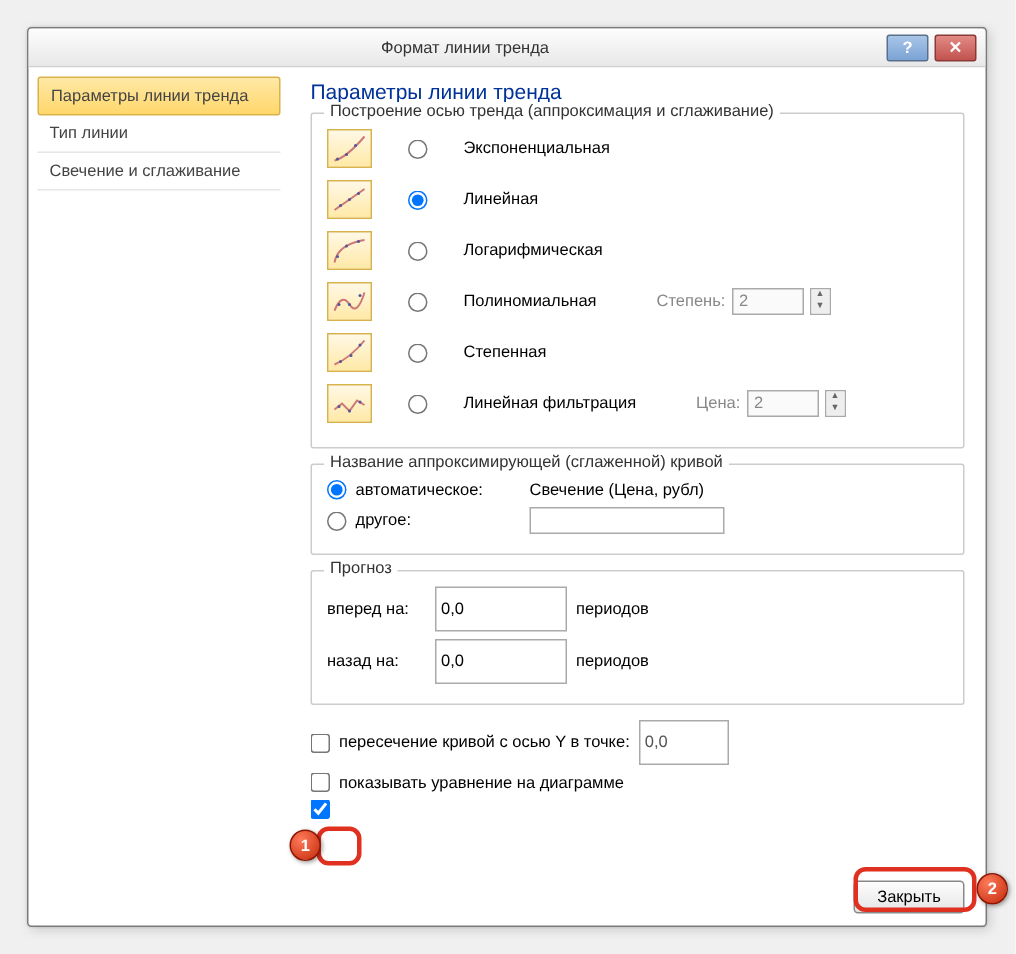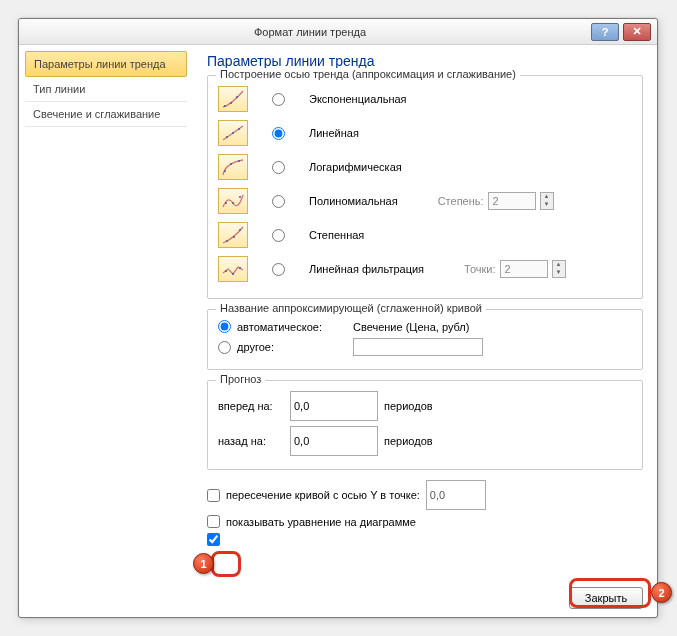--- a/index.html
+++ b/index.html
@@ -129,21 +129,21 @@
               <svg viewBox="0 0 24 20">
                 <path d="M2 14 L7 10 L12 15 L17 8 L22 11" stroke="#c77" fill="none" stroke-width="1.3"></path>
                 <circle cx="5" cy="12" r="1" fill="#559"></circle>
                 <circle cx="12" cy="15" r="1" fill="#559"></circle>
                 <circle cx="19" cy="9" r="1" fill="#559"></circle>
               </svg>
             </div>
           <input type="radio" class="radio" name="tt" style="">
           <span>Линейная фильтрация</span>
           <span class="extra">
-            <span>Точки:</span>
+            <span>Цена:</span>
             <input class="spin" disabled="" value="2" style="">
             <span class="spinbtns">
                 <span>▲</span>
                 <span>▼</span>
               </span>
           </span>
         </div>
       </div>
 
       <div class="groupbox">

